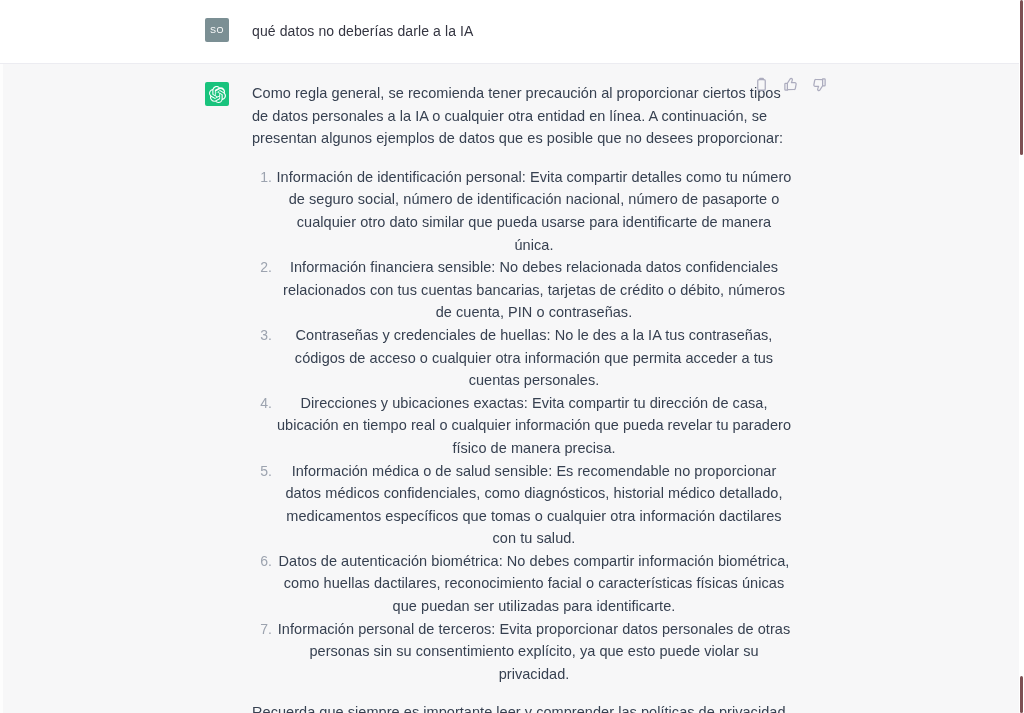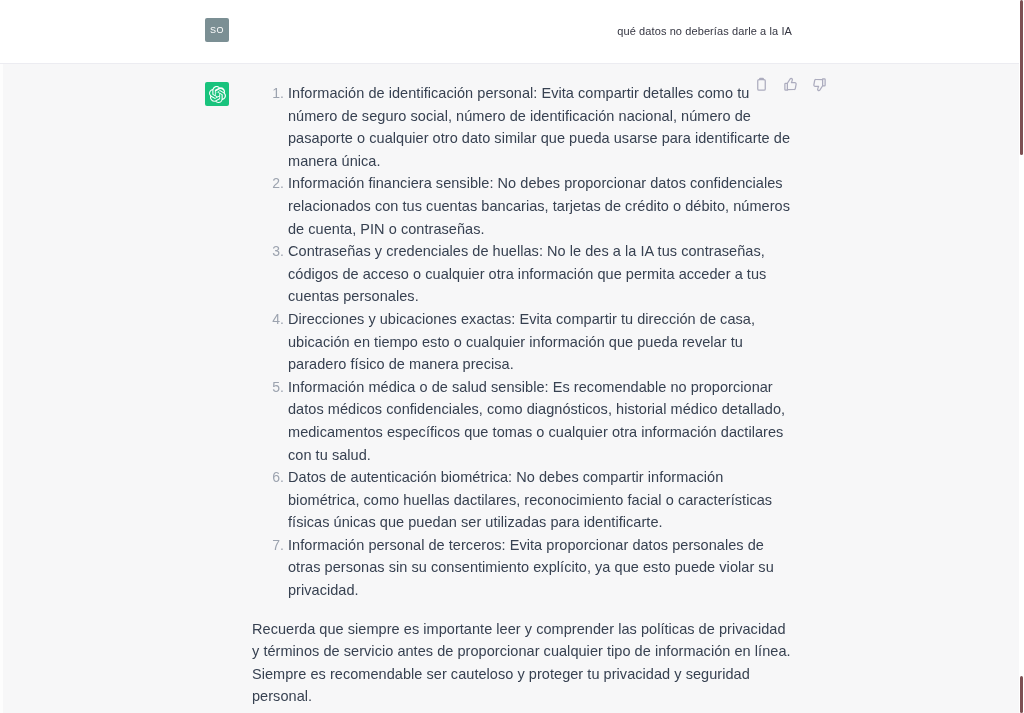--- a/index.html
+++ b/index.html
@@ -93,25 +93,24 @@
 
   .msg-col {
     flex: 1 1 auto;
     padding-left: 17px;
     padding-right: 0;
     max-width: 540px;
   }
 
   .user-text {
     color: #343541;
-    font-size: 11px;
+    font-size: 14px;
     line-height: 22px;
     letter-spacing: 0.1px;
     padding-top: 2px;
-    text-align: right;
   }
 
   .assistant-body {
     color: #374151;
     font-size: 14.5px;
     line-height: 22.6px;
     letter-spacing: 0.05px;
   }
 
   .assistant-body p {
@@ -122,23 +121,24 @@
   }
 
   ol.reply-list {
     margin: 0 0 16px 0;
     padding: 0 0 0 24px;
     list-style: none;
     counter-reset: item;
   }
   ol.reply-list > li {
     position: relative;
-    margin: 0 0 0 12px;
+    margin: 0 0 0 0;
     padding: 0 0 0 0;
     counter-increment: item;
+    text-align: center;
   }
   ol.reply-list > li::before {
     content: counter(item) ".";
     position: absolute;
     left: -22px;
     top: 0;
     color: #9ca3af;
     font-size: 14px;
     width: 18px;
     text-align: right;
@@ -220,25 +220,26 @@
     <div class="turn-inner">
       <div class="avatar-col">
         <div class="avatar avatar-assistant">
           <svg width="17" height="17" viewBox="0 0 24 24" fill="#ffffff" aria-hidden="true">
             <path d="M22.28 9.82a5.98 5.98 0 0 0-.52-4.91 6.05 6.05 0 0 0-6.51-2.9A6 6 0 0 0 4.98 4.18a5.98 5.98 0 0 0-3.99 2.9 6.05 6.05 0 0 0 .74 7.1 5.98 5.98 0 0 0 .51 4.91 6.05 6.05 0 0 0 6.52 2.9A5.98 5.98 0 0 0 13.26 24a6.05 6.05 0 0 0 5.77-4.19 5.98 5.98 0 0 0 3.99-2.9 6.05 6.05 0 0 0-.74-7.09zm-9.02 12.6a4.48 4.48 0 0 1-2.88-1.04l.14-.08 4.78-2.76a.79.79 0 0 0 .39-.68v-6.74l2.02 1.17a.07.07 0 0 1 .04.06v5.58a4.5 4.5 0 0 1-4.49 4.49zM3.6 18.3a4.47 4.47 0 0 1-.54-3.01l.14.09 4.79 2.76a.77.77 0 0 0 .78 0l5.84-3.37v2.33a.08.08 0 0 1-.03.07l-4.84 2.79a4.5 4.5 0 0 1-6.14-1.65zM2.34 7.9a4.49 4.49 0 0 1 2.35-1.98v5.68a.77.77 0 0 0 .38.67l5.82 3.36L8.87 16.8a.07.07 0 0 1-.07 0L3.96 14a4.5 4.5 0 0 1-1.65-6.14zm16.6 3.86L13.1 8.38 15.12 7.2a.07.07 0 0 1 .07 0l4.84 2.8a4.49 4.49 0 0 1-.68 8.1v-5.68a.8.8 0 0 0-.4-.67zm2.01-3.02l-.14-.09-4.78-2.79a.78.78 0 0 0-.79 0L9.4 10.23V7.9a.07.07 0 0 1 .03-.07l4.84-2.79a4.49 4.49 0 0 1 6.67 4.65zM8.3 12.86l-2.02-1.16a.08.08 0 0 1-.04-.06V6.07a4.49 4.49 0 0 1 7.37-3.45l-.14.08L8.69 5.46a.79.79 0 0 0-.39.68zm1.1-2.37l2.6-1.5 2.6 1.5v3l-2.6 1.5-2.6-1.5z"></path>
           </svg>
         </div>
       </div>
       <div class="msg-col">
         <div class="assistant-body">
+          <p>Como regla general, se recomienda tener precaución al proporcionar ciertos tipos de datos personales a la IA o cualquier otra entidad en línea. A continuación, se presentan algunos ejemplos de datos que es posible que no desees proporcionar:</p>
           <ol class="reply-list">
             <li>Información de identificación personal: Evita compartir detalles como tu número de seguro social, número de identificación nacional, número de pasaporte o cualquier otro dato similar que pueda usarse para identificarte de manera única.</li>
-            <li>Información financiera sensible: No debes proporcionar datos confidenciales relacionados con tus cuentas bancarias, tarjetas de crédito o débito, números de cuenta, PIN o contraseñas.</li>
+            <li>Información financiera sensible: No debes relacionada datos confidenciales relacionados con tus cuentas bancarias, tarjetas de crédito o débito, números de cuenta, PIN o contraseñas.</li>
             <li>Contraseñas y credenciales de huellas: No le des a la IA tus contraseñas, códigos de acceso o cualquier otra información que permita acceder a tus cuentas personales.</li>
-            <li>Direcciones y ubicaciones exactas: Evita compartir tu dirección de casa, ubicación en tiempo esto o cualquier información que pueda revelar tu paradero físico de manera precisa.</li>
+            <li>Direcciones y ubicaciones exactas: Evita compartir tu dirección de casa, ubicación en tiempo real o cualquier información que pueda revelar tu paradero físico de manera precisa.</li>
             <li>Información médica o de salud sensible: Es recomendable no proporcionar datos médicos confidenciales, como diagnósticos, historial médico detallado, medicamentos específicos que tomas o cualquier otra información dactilares con tu salud.</li>
             <li>Datos de autenticación biométrica: No debes compartir información biométrica, como huellas dactilares, reconocimiento facial o características físicas únicas que puedan ser utilizadas para identificarte.</li>
             <li>Información personal de terceros: Evita proporcionar datos personales de otras personas sin su consentimiento explícito, ya que esto puede violar su privacidad.</li>
           </ol>
           <p class="last">Recuerda que siempre es importante leer y comprender las políticas de privacidad y términos de servicio antes de proporcionar cualquier tipo de información en línea. Siempre es recomendable ser cauteloso y proteger tu privacidad y seguridad personal.</p>
         </div>
       </div>
 
       <div class="actions" style="right:190px; top:10px;">
         <button class="action-btn">

